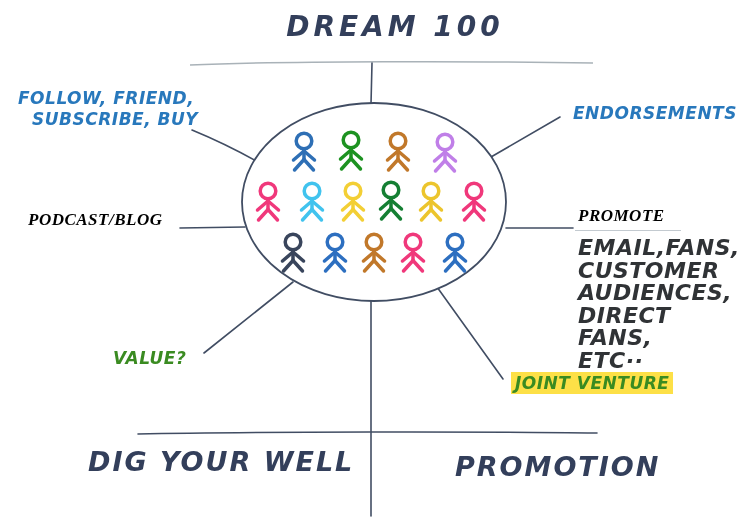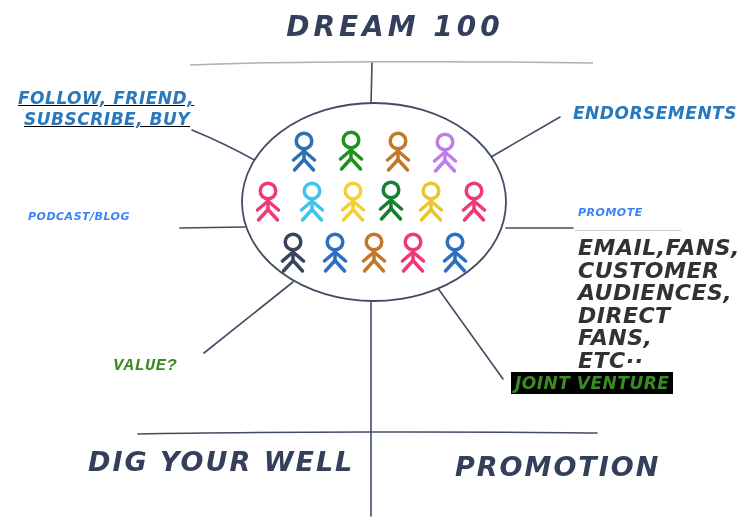--- a/index.html
+++ b/index.html
@@ -12,35 +12,35 @@
   .lbl {
     position:absolute; font-style:italic; font-weight:bold;
     letter-spacing:0.5px; white-space:nowrap;
   }
   .title {
     position:absolute; left:0; top:10px; width:750px; text-align:center;
     font-size:28px; font-style:italic; font-weight:bold;
     letter-spacing:4px; color:#333f5b;margin-left:20px;
   }
   .lbl-blue  { color:#2878bc; font-size:17px; }
-  .lbl-pink  { color:#3b82f6; font-size:11px; }
+  .lbl-pink  { color:#000000; font-size:17px;font-family:Liberation Serif, serif; }
   .lbl-green { color:#3a8b21; font-size:17px; }
   .lbl-navy  { color:#333f5b; font-size:27px; letter-spacing:2px; }
-  .follow-block { position:absolute; left:18px; top:88px;text-decoration:underline; }
-  .follow-block .l2 { margin-left:6px; margin-top:1px; }
+  .follow-block { position:absolute; left:18px; top:88px; }
+  .follow-block .l2 { margin-left:14px; margin-top:1px; }
   .promote-underline {
     position:absolute; left:575px; top:230px; width:106px; height:0;
     border-top:1.5px solid #c3cad0;
   }
   .promote-details {
     position:absolute; left:578px; top:237px;
     font-style:italic; font-weight:bold; font-size:22px;
     color:#303336; line-height:22.5px; letter-spacing:0.5px;
   }
-  .joint-hl { background:#000000; padding:1px 4px; }
+  .joint-hl { background:#fde047; padding:1px 4px; }
 </style>
 </head>
 <body>
 
 <div class="sheet">
 
   <svg class="canvas" viewBox="0 0 750 529">
 
     <path d="M190,65 C280,61 480,61 593,63" fill="none" stroke="#a9b2b8" stroke-width="1.6"></path>
 
@@ -197,21 +197,21 @@
   <div class="promote-underline"></div>
 
   <div class="promote-details">
     <div>EMAIL,FANS,</div>
     <div>CUSTOMER</div>
     <div>AUDIENCES,</div>
     <div>DIRECT FANS,</div>
     <div>ETC··</div>
   </div>
 
-  <div class="lbl lbl-green" style="left:113px; top:356px;font-family:Liberation Mono, monospace;">VALUE?</div>
+  <div class="lbl lbl-green" style="left:113px; top:348px;">VALUE?</div>
 
   <div class="lbl lbl-green" style="left:511px; top:373px;"><span class="joint-hl">JOINT VENTURE</span></div>
 
   <div class="lbl lbl-navy" style="left:88px; top:438px;margin-top:8px;">DIG YOUR WELL</div>
 
   <div class="lbl lbl-navy" style="left:455px; top:451px;">PROMOTION</div>
 
 </div>
 
 </body></html>

